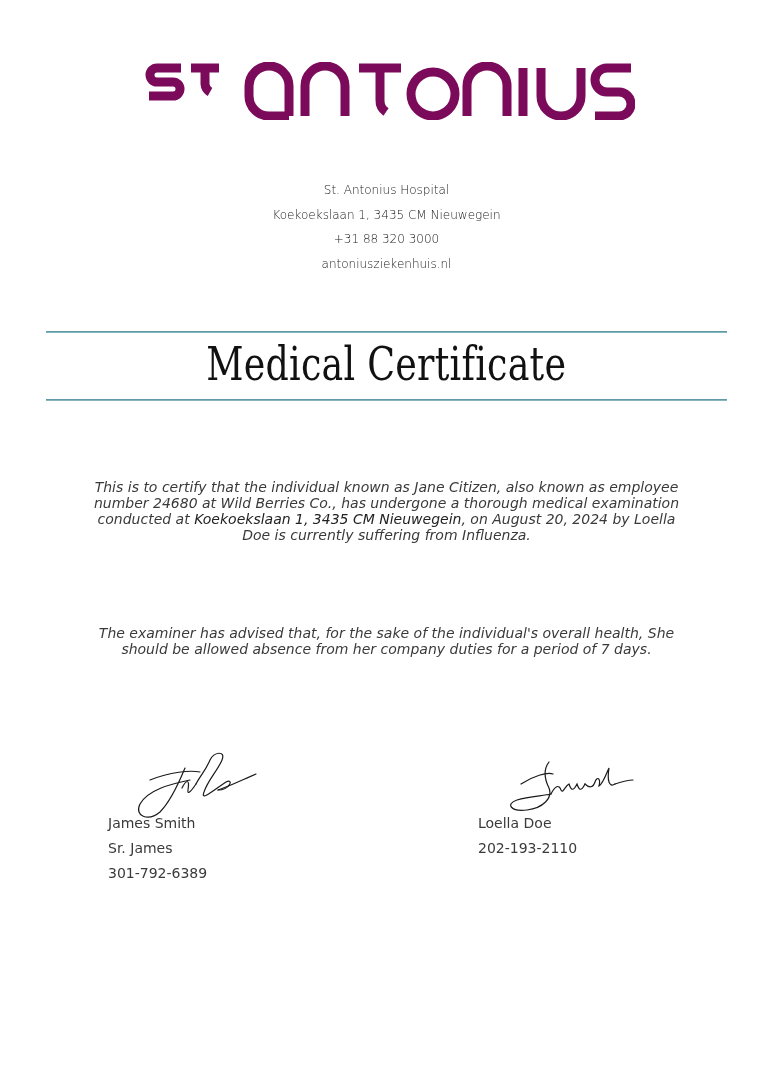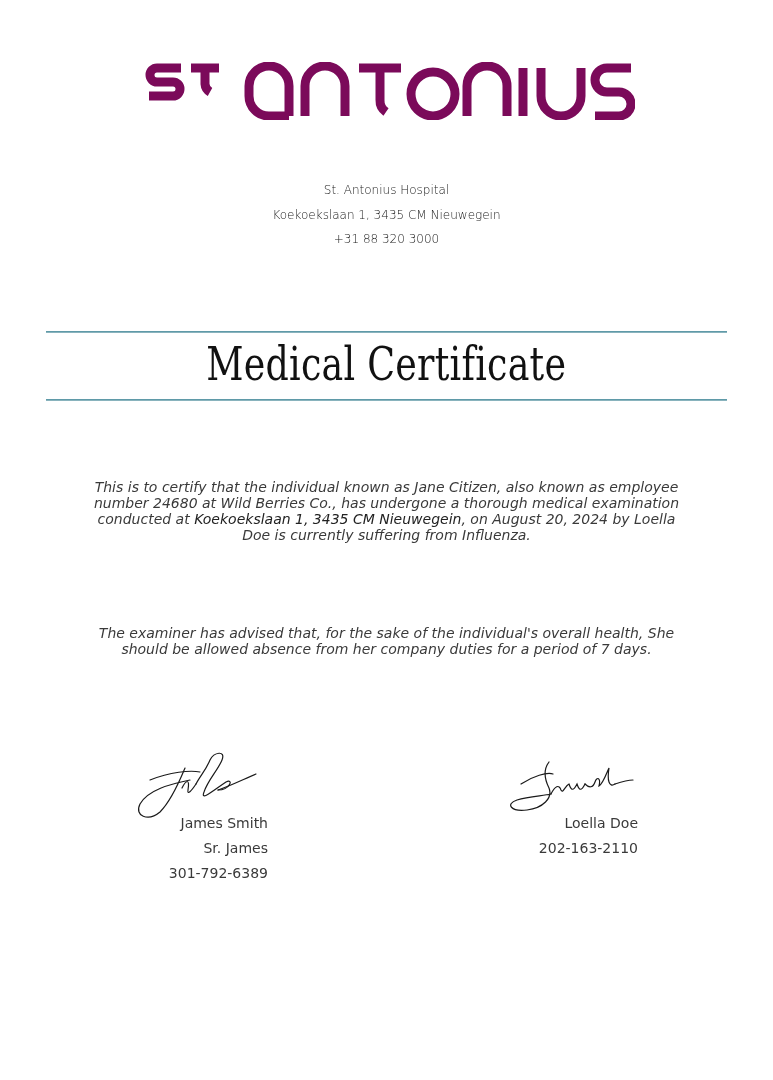--- a/index.html
+++ b/index.html
@@ -72,21 +72,21 @@
       line-height: 16px;
       color: #3a3a3a;
       font-style: italic;
     }
     .paragraph .run { display: inline; }
     .paragraph .addr { color: #222222; }
     .p1 { top: 479px; }
     .p2 { top: 625px; }
     .signer {
       position: absolute;
-      text-align: right;
+      text-align: left;
       font-size: 14px;
       line-height: 25px;
       color: #3a3a3a;
     }
     .signer.left { left: 108px; width: 160px; top: 811px; }
     .signer.right { left: 478px; width: 160px; top: 811px; }
     .signature {
       position: absolute;
     }
     .signature.left { left: 130px; top: 750px; width: 130px; height: 72px; }
@@ -121,20 +121,21 @@
 
       <path d="M486 6 H462 a12 12 0 0 0 0 24 H474 a12 12 0 0 1 0 24 H450"></path>
     </g>
   </svg>
 </div>
 
 <div class="hospital-info">
   <div>St. Antonius Hospital</div>
   <div>Koekoekslaan 1, 3435 CM Nieuwegein</div>
   <div>+31 88 320 3000</div>
+  <div>antoniusziekenhuis.nl</div>
 </div>
 
 <div class="rule top"></div>
 <div class="title">
   <span>Medical Certificate</span>
 </div>
 <div class="rule bottom"></div>
 
 <div class="paragraph p1">
   <span class="run">This is to certify that the individual known as Jane Citizen, also known as employee number 24680 at Wild Berries Co., has undergone a thorough medical examination conducted at </span><span class="run addr">Koekoekslaan 1, 3435 CM Nieuwegein</span><span class="run">, on August 20, 2024 by Loella Doe is currently suffering from Influenza.</span>
@@ -165,14 +166,14 @@
       <path d="M18 26 C30 18, 44 14, 50 16"></path>
       <path d="M46 4 C40 12, 42 22, 46 30 C50 40, 40 50, 24 52 C8 54, 2 46, 14 42 C26 38, 40 38, 48 36"></path>
       <path d="M48 36 C52 28, 56 26, 58 32 C60 36, 62 28, 66 26 C68 32, 70 34, 74 26 C76 32, 78 34, 82 26"></path>
       <path d="M82 26 C86 30, 90 30, 92 24 C94 18, 98 20, 96 28 C100 26, 104 14, 106 10 C104 22, 106 30, 112 26"></path>
       <path d="M112 26 C118 24, 124 22, 130 22"></path>
     </g>
   </svg>
 </div>
 <div class="signer right">
   <div>Loella Doe</div>
-  <div>202-163-2110</div>
+  <div>202-193-2110</div>
 </div>
 
 </body></html>

